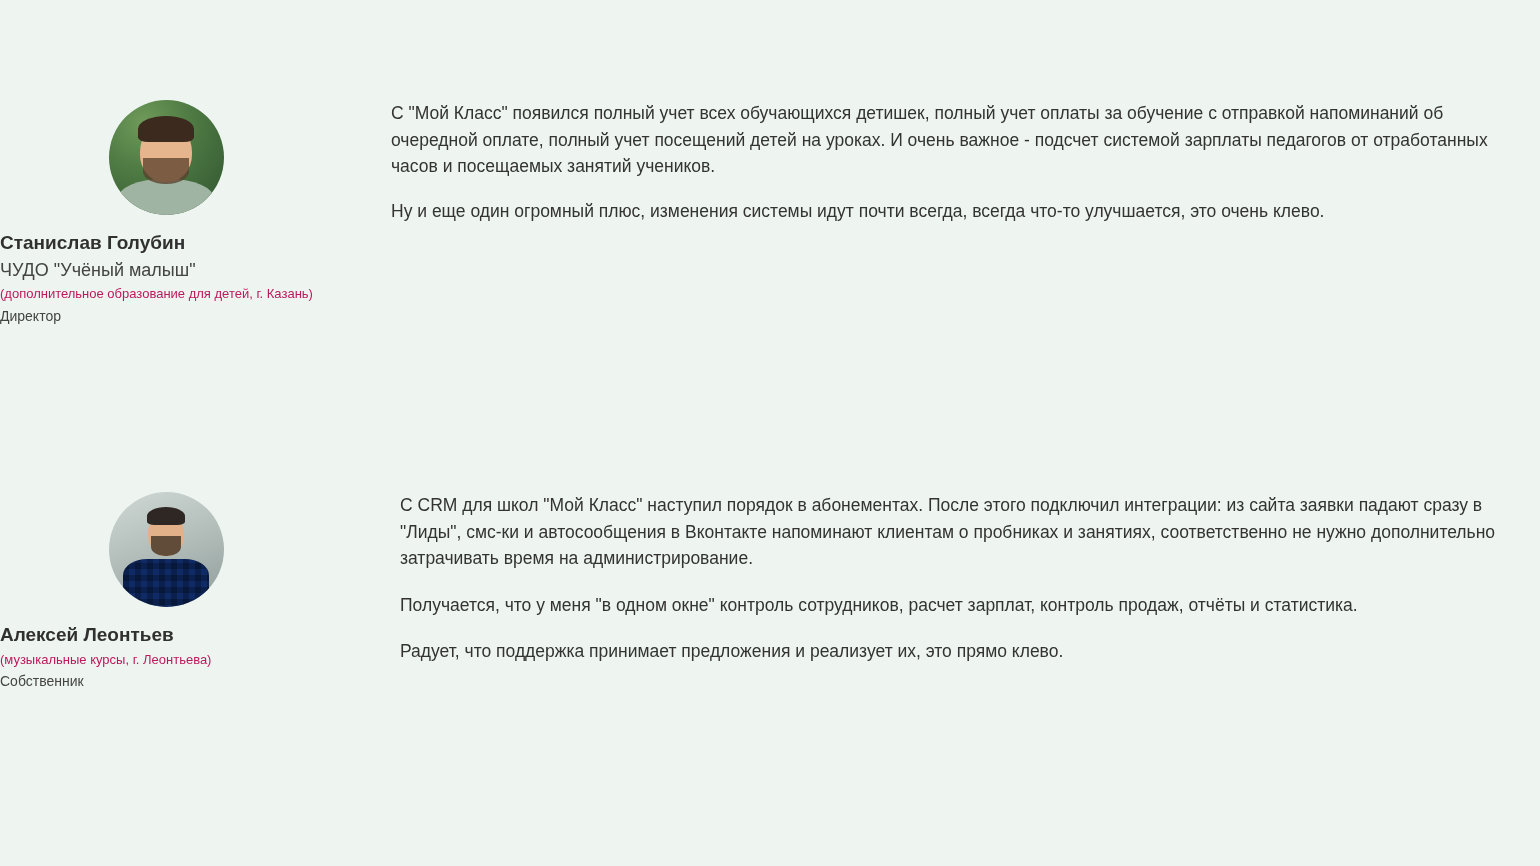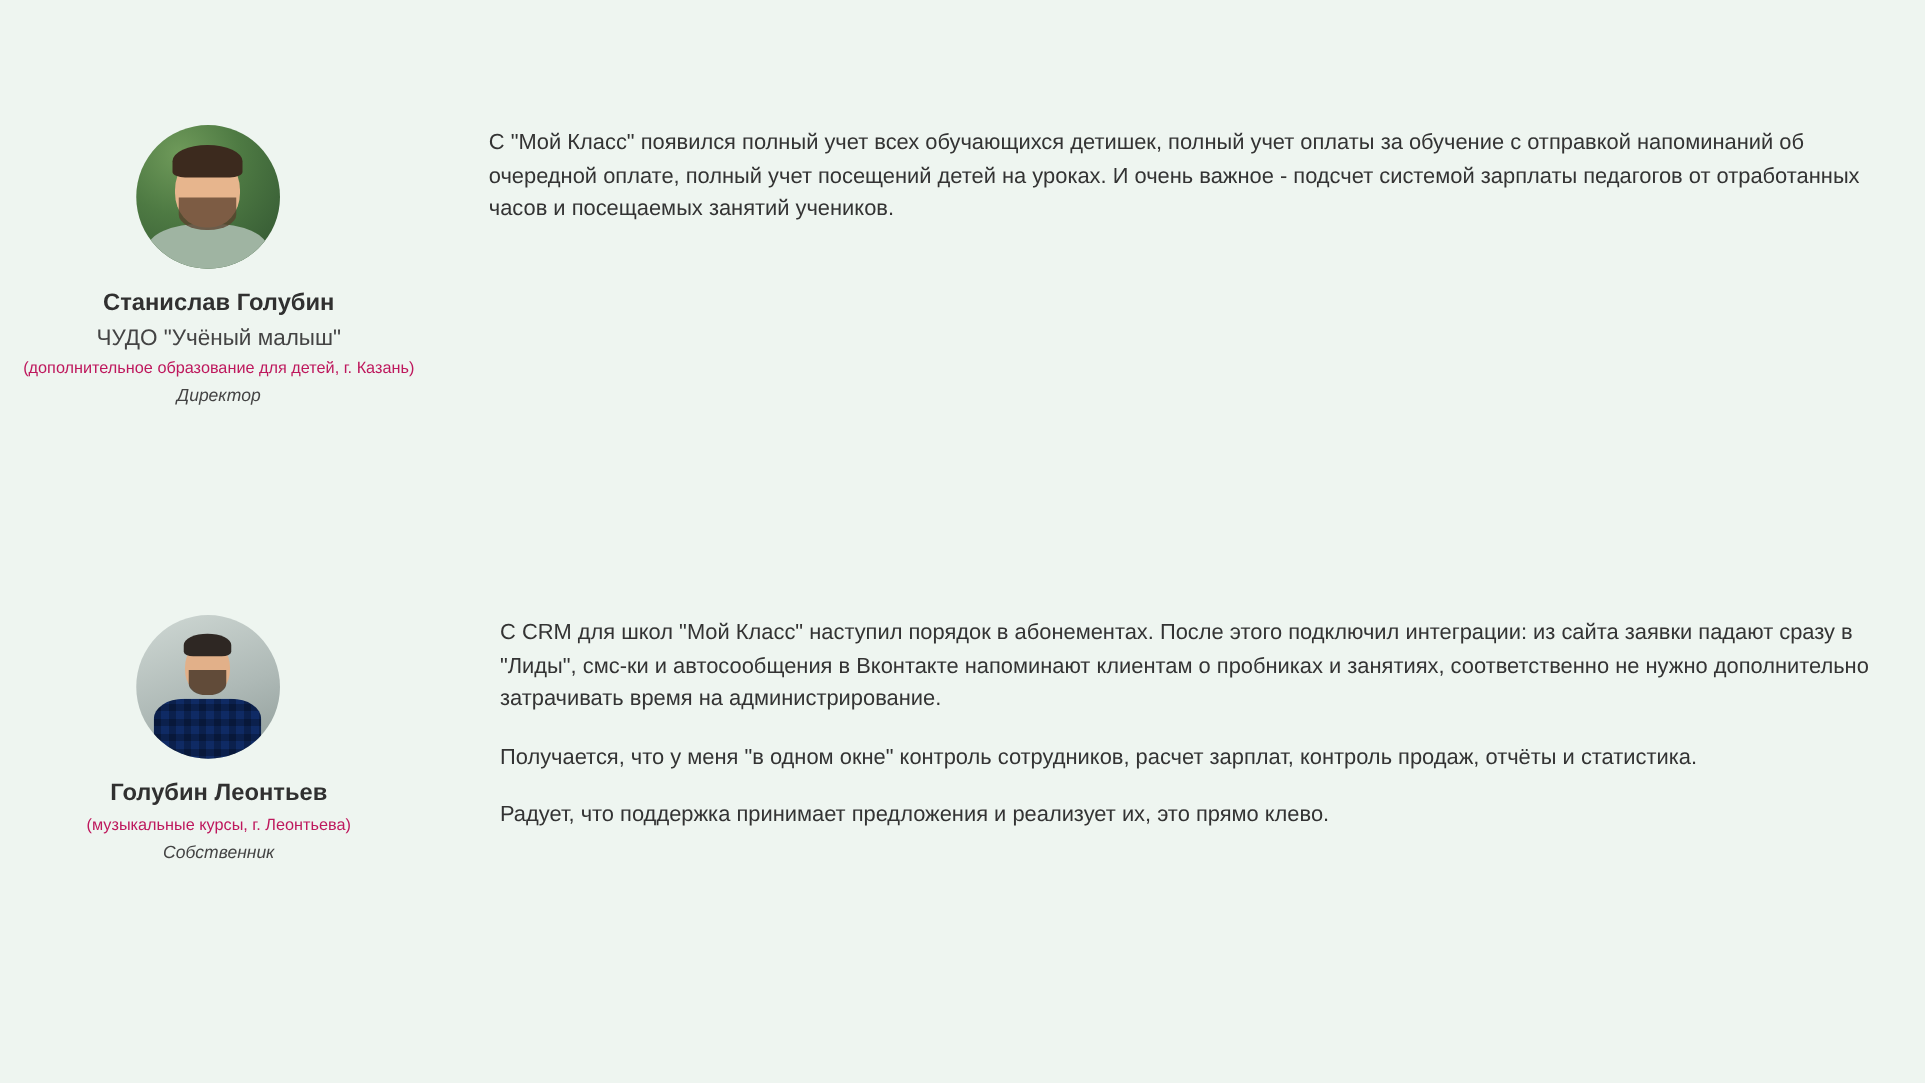--- a/index.html
+++ b/index.html
@@ -29,21 +29,21 @@
     left: 0;
     width: 1540px;
   }
 
   .testimonial-1 { top: 100px; }
   .testimonial-2 { top: 492px; }
 
   .person {
     width: 350px;
     flex: 0 0 350px;
-    text-align: center;
+    text-align: left;
     padding-right: 0;
     box-sizing: border-box;
   }
 
   .avatar-wrap {
     display: flex;
     justify-content: center;
     padding-right: 18px;
   }
 
@@ -171,21 +171,20 @@
     font-size: 13px;
     color: #be185d;
     margin-top: 3px;
     line-height: 1.35;
   }
   .person-role {
     font-size: 14px;
     color: #444;
     margin-top: 4px;
     line-height: 1.35;
-    font-style: italic;
   }
 
   .quote {
     flex: 1;
     padding-left: 41px;
     padding-right: 40px;
     box-sizing: border-box;
   }
   .quote-1 { padding-left: 41px; padding-right: 36px; }
   .quote-2 { padding-left: 50px; padding-right: 40px; }
@@ -218,34 +217,35 @@
           <span class="beard"></span>
         </div>
       </div>
       <div class="person-name">Станислав Голубин</div>
       <div class="person-org">ЧУДО "Учёный малыш"</div>
       <div class="person-note">(дополнительное образование для детей, г. Казань)</div>
       <div class="person-role">Директор</div>
     </div>
     <div class="quote quote-1">
       <p>С "Мой Класс" появился полный учет всех обучающихся детишек, полный учет оплаты за обучение с отправкой напоминаний об очередной оплате, полный учет посещений детей на уроках. И очень важное - подсчет системой зарплаты педагогов от отработанных часов и посещаемых занятий учеников.</p>
+      <p>Ну и еще один огромный плюс, изменения системы идут почти всегда, всегда что-то улучшается, это очень клево.</p>
     </div>
   </section>
 
   <section class="testimonial testimonial-2">
     <div class="person">
       <div class="avatar-wrap">
         <div class="avatar avatar-2">
           <span class="body"></span>
           <span class="face"></span>
           <span class="hair"></span>
           <span class="beard"></span>
         </div>
       </div>
-      <div class="person-name">Голубин Леонтьев</div>
+      <div class="person-name">Алексей Леонтьев</div>
       <div class="person-note">(музыкальные курсы, г. Леонтьева)</div>
       <div class="person-role">Собственник</div>
     </div>
     <div class="quote quote-2">
       <p>С CRM для школ "Мой Класс" наступил порядок в абонементах. После этого подключил интеграции: из сайта заявки падают сразу в "Лиды", смс-ки и автосообщения в Вконтакте напоминают клиентам о пробниках и занятиях, соответственно не нужно дополнительно затрачивать время на администрирование.</p>
       <p>Получается, что у меня "в одном окне" контроль сотрудников, расчет зарплат, контроль продаж, отчёты и статистика.</p>
       <p>Радует, что поддержка принимает предложения и реализует их, это прямо клево.</p>
     </div>
   </section>
 

